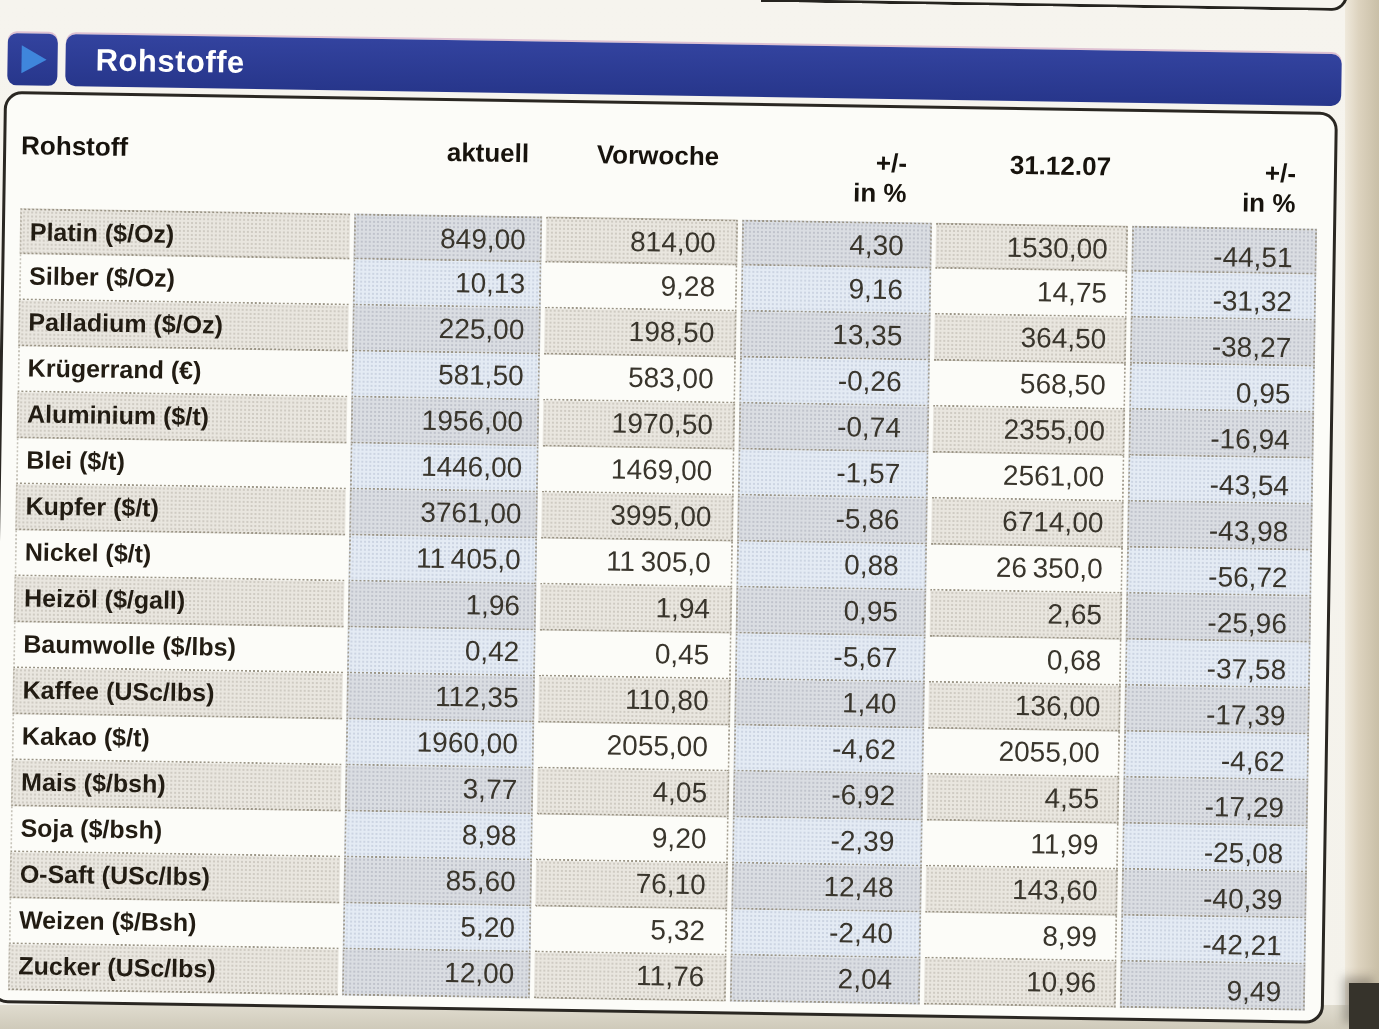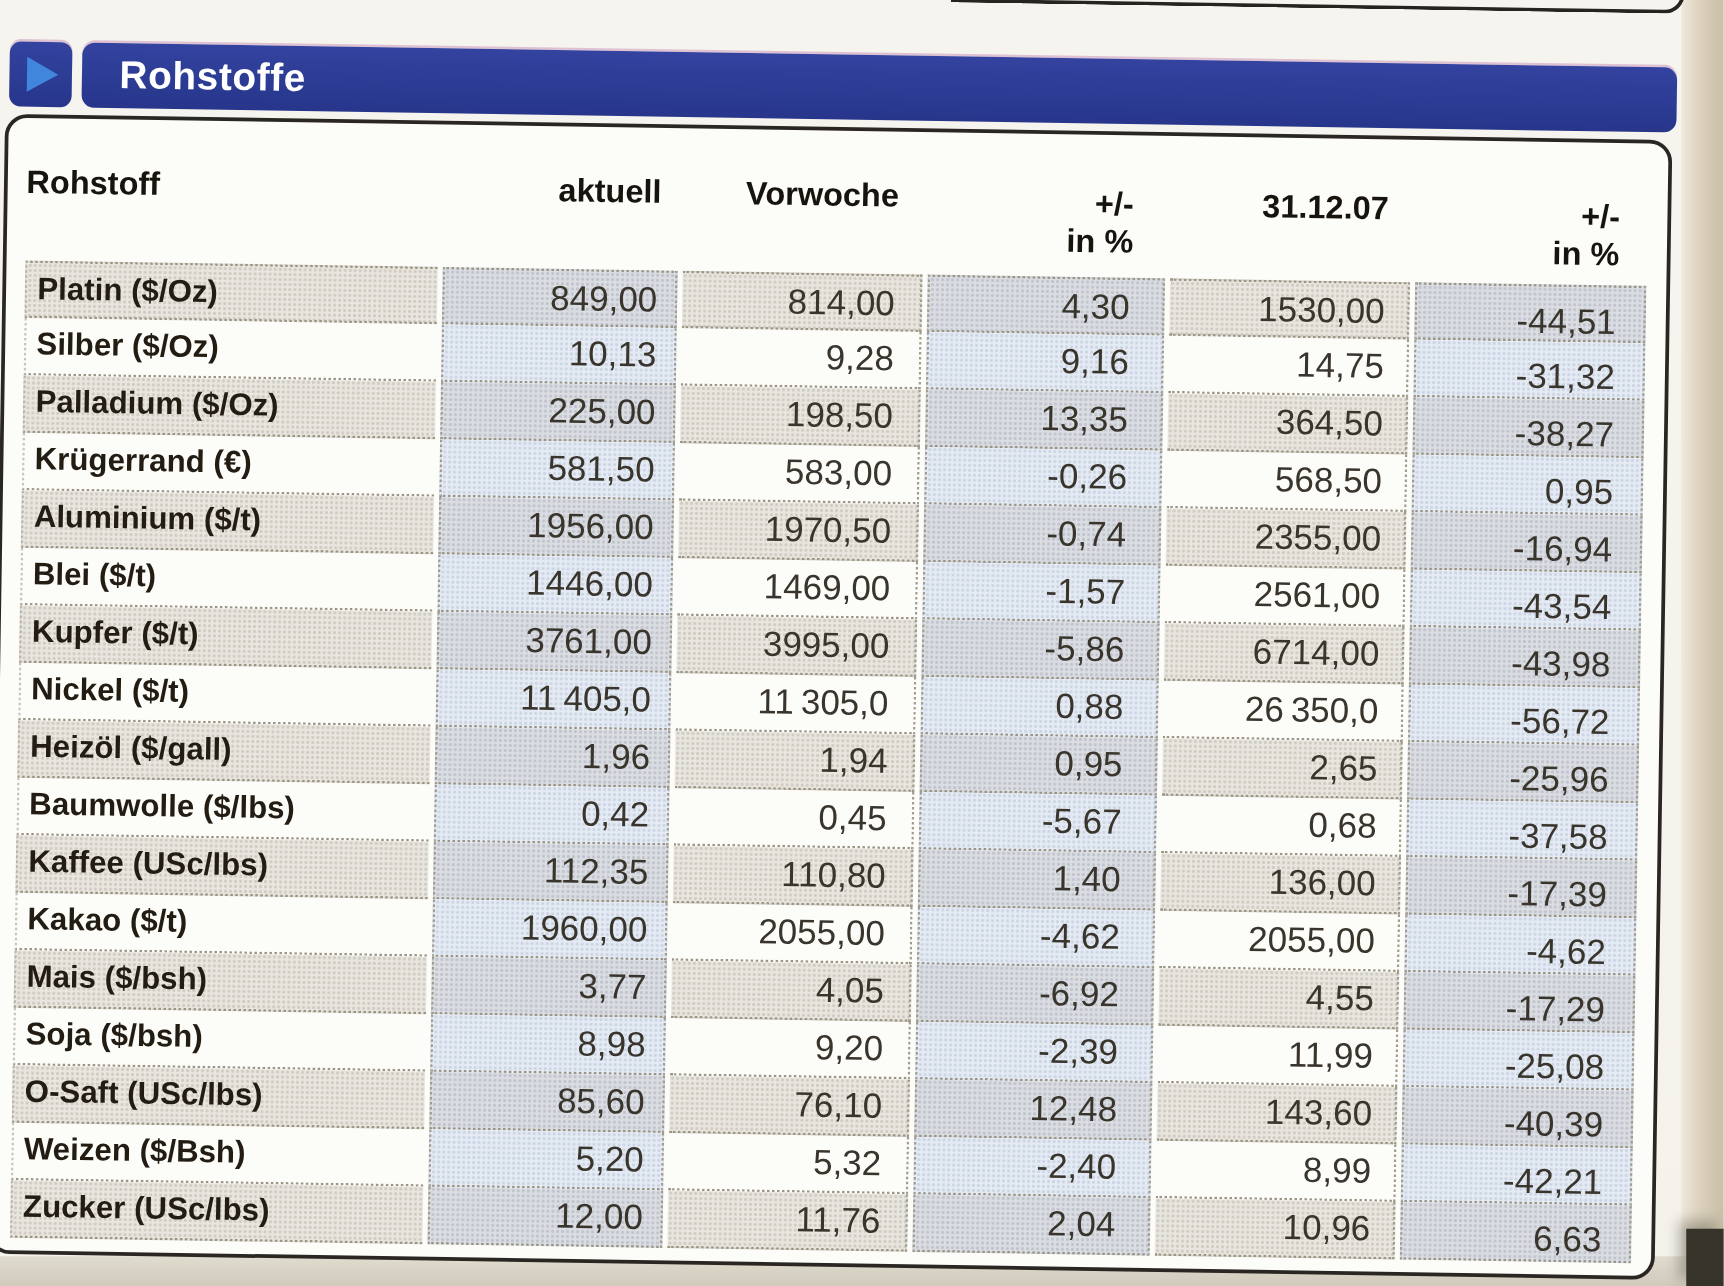--- a/index.html
+++ b/index.html
@@ -231,17 +231,17 @@
     <div class="cell num blue c4">-2,40</div>
     <div class="cell num plain c5">8,99</div>
     <div class="cell num blue c6"><span>-42,21</span></div>
   </div>
         <div class="grid row striped">
     <div class="cell name plain">Zucker (USc/lbs)</div>
     <div class="cell num blue c2">12,00</div>
     <div class="cell num plain c3">11,76</div>
     <div class="cell num blue c4">2,04</div>
     <div class="cell num plain c5">10,96</div>
-    <div class="cell num blue c6"><span>6,63</span></div>
+    <div class="cell num blue c6"><span>9,49</span></div>
   </div>
       </div>
   </div>
 </div>
 
 </body></html>

